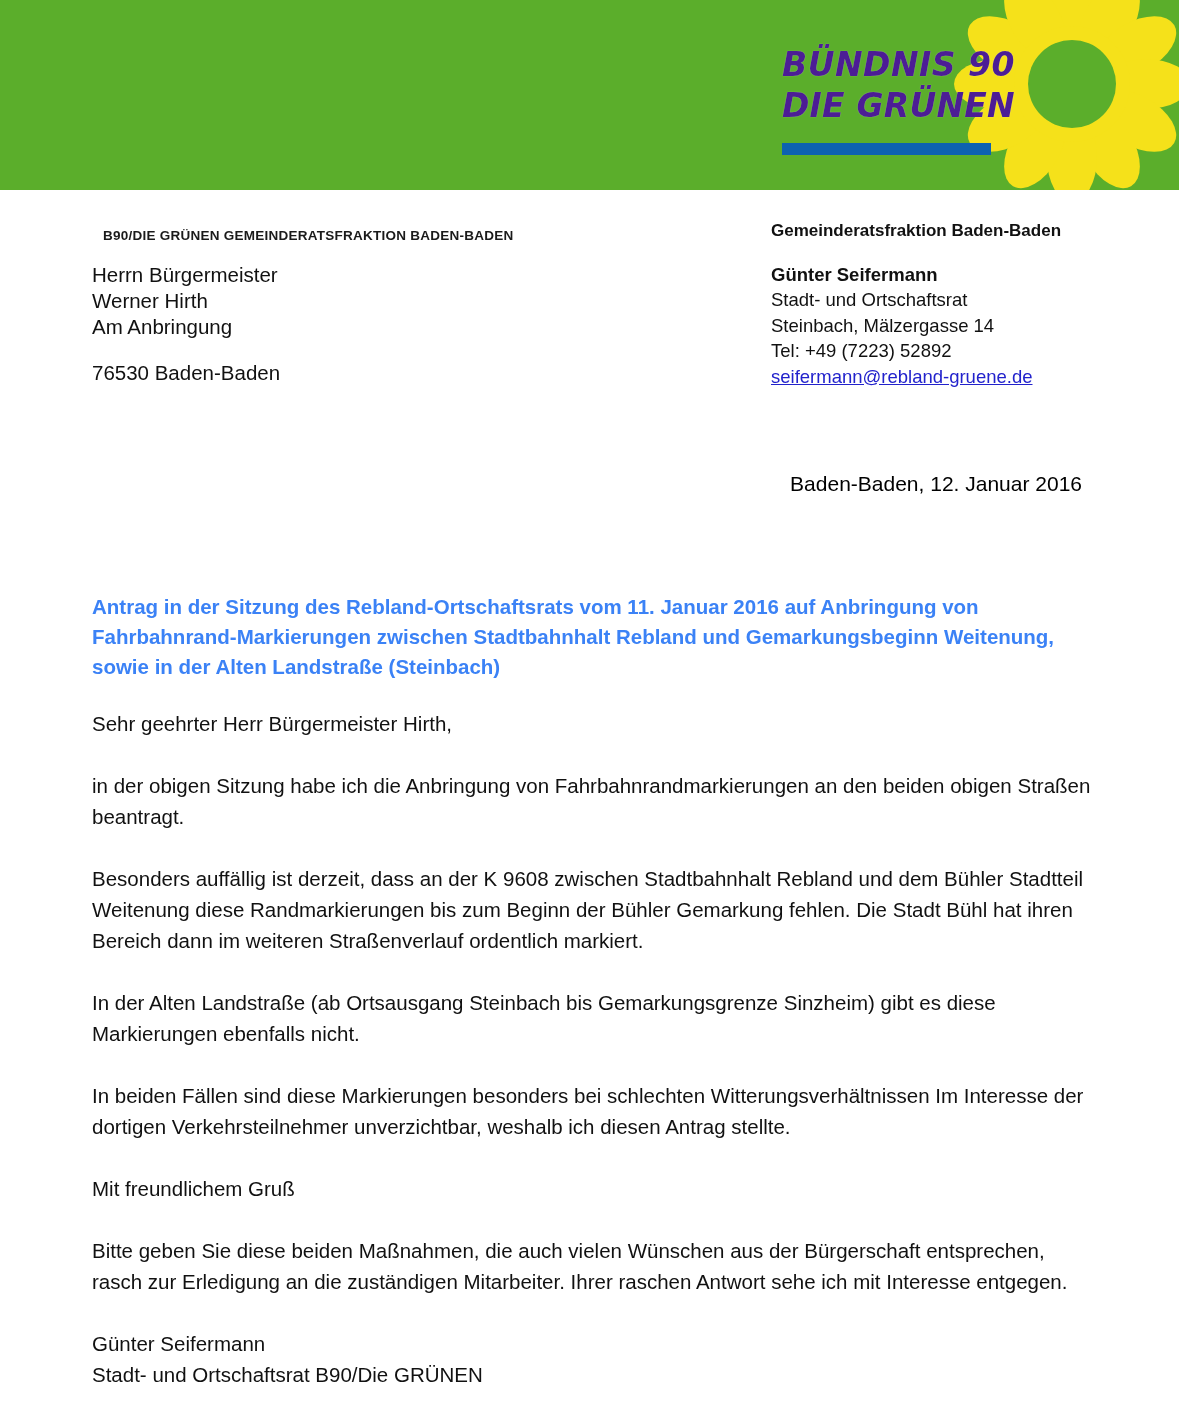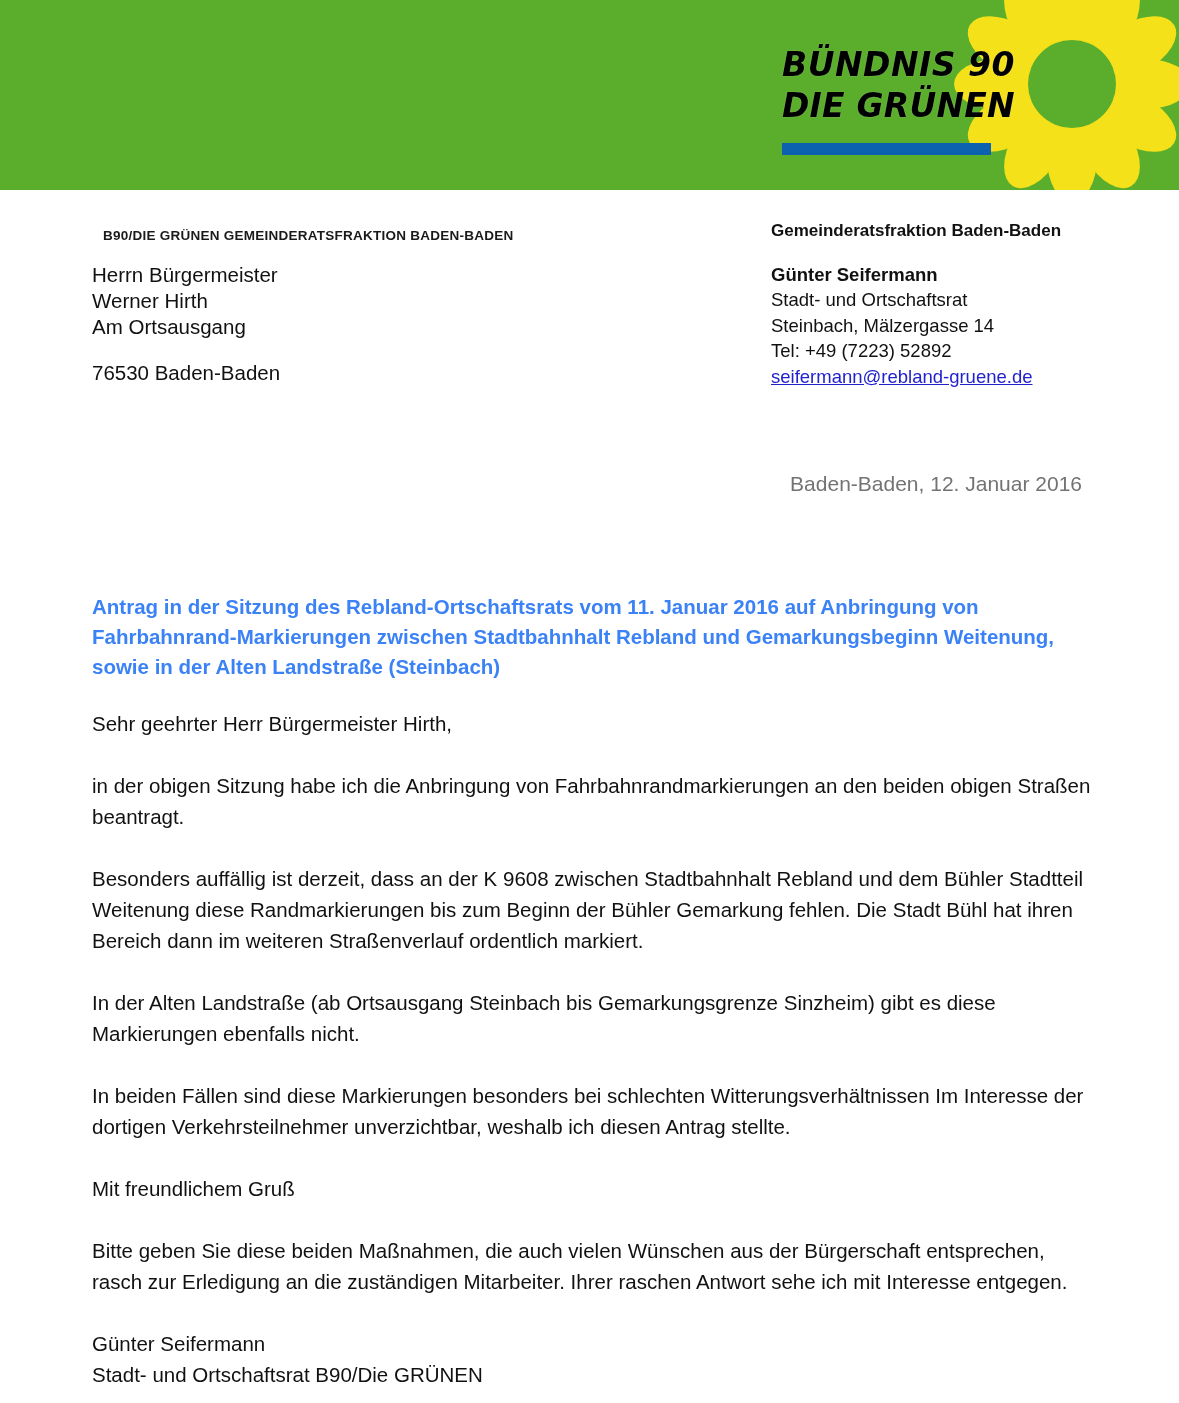--- a/index.html
+++ b/index.html
@@ -44,21 +44,21 @@
   .logo-words {
     position: absolute;
     left: 782px;
     top: 44px;
     width: 330px;
   }
   .logo-line {
     font-family: "DejaVu Sans", sans-serif;
     font-weight: bold;
     font-style: italic;
-    color: #000000;
+    color: #4c1d95;
     font-size: 33px;
     letter-spacing: 0.5px;
     line-height: 41px;
     white-space: nowrap;
     text-shadow: 0 0 1px rgba(255,255,255,0.5);
   }
   .logo-line.second {
     letter-spacing: 0.2px;
   }
   .logo-bar {
@@ -121,21 +121,21 @@
     cursor: pointer;
   }
 
   .date-line {
     position: absolute;
     left: 0;
     top: 472px;
     width: 1082px;
     text-align: right;
     font-size: 21px;
-    color: #737373;
+    color: #000000;
   }
 
   .subject {
     position: absolute;
     left: 92px;
     top: 592px;
     width: 1000px;
     font-size: 20.5px;
     font-weight: bold;
     line-height: 30px;
@@ -201,21 +201,21 @@
     </div>
 
     <div class="logo-bar"></div>
   </div>
 
   <div class="sender-tagline">B90/DIE GRÜNEN GEMEINDERATSFRAKTION BADEN-BADEN</div>
 
   <div class="recipient">
     <div>Herrn Bürgermeister</div>
     <div>Werner Hirth</div>
-    <div>Am Ortsausgang</div>
+    <div>Am Anbringung</div>
     <span class="gap"></span>
     <div>76530 Baden-Baden</div>
   </div>
 
   <div class="sender-block">
     <div class="org">Gemeinderatsfraktion Baden-Baden</div>
     <span class="spacer"></span>
     <div class="name">Günter Seifermann</div>
     <div>Stadt- und Ortschaftsrat</div>
     <div>Steinbach, Mälzergasse 14</div>

